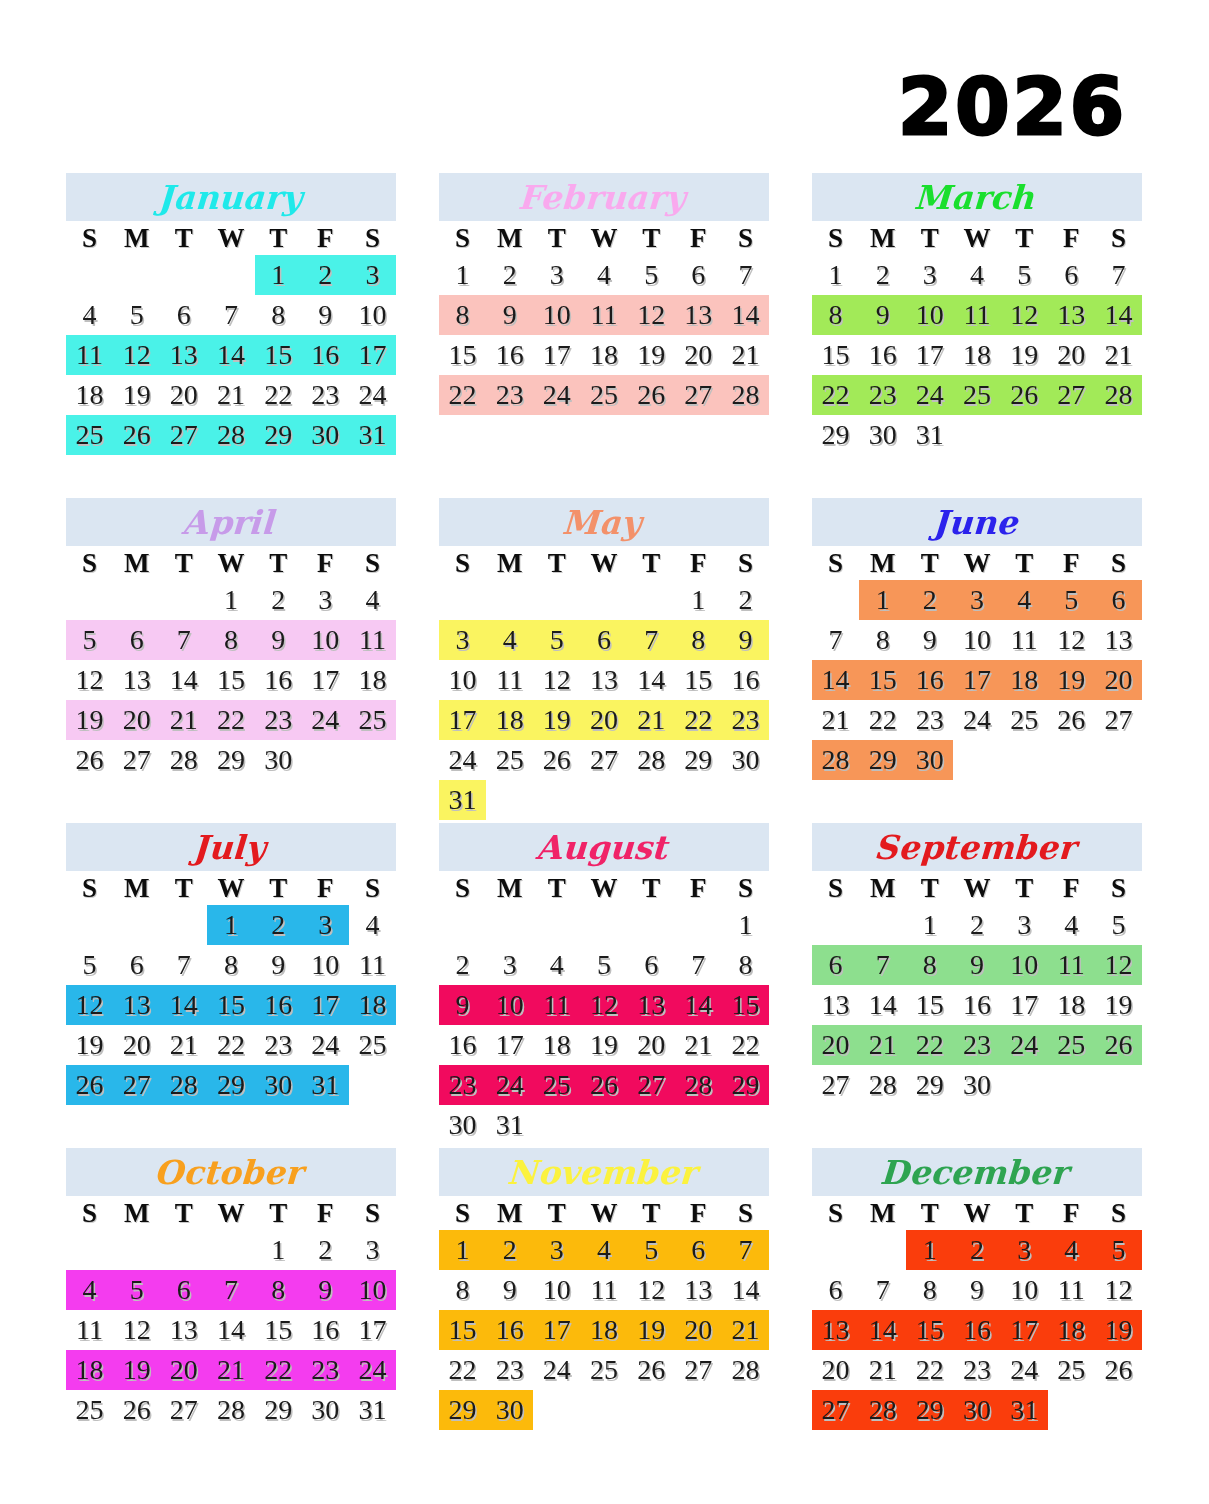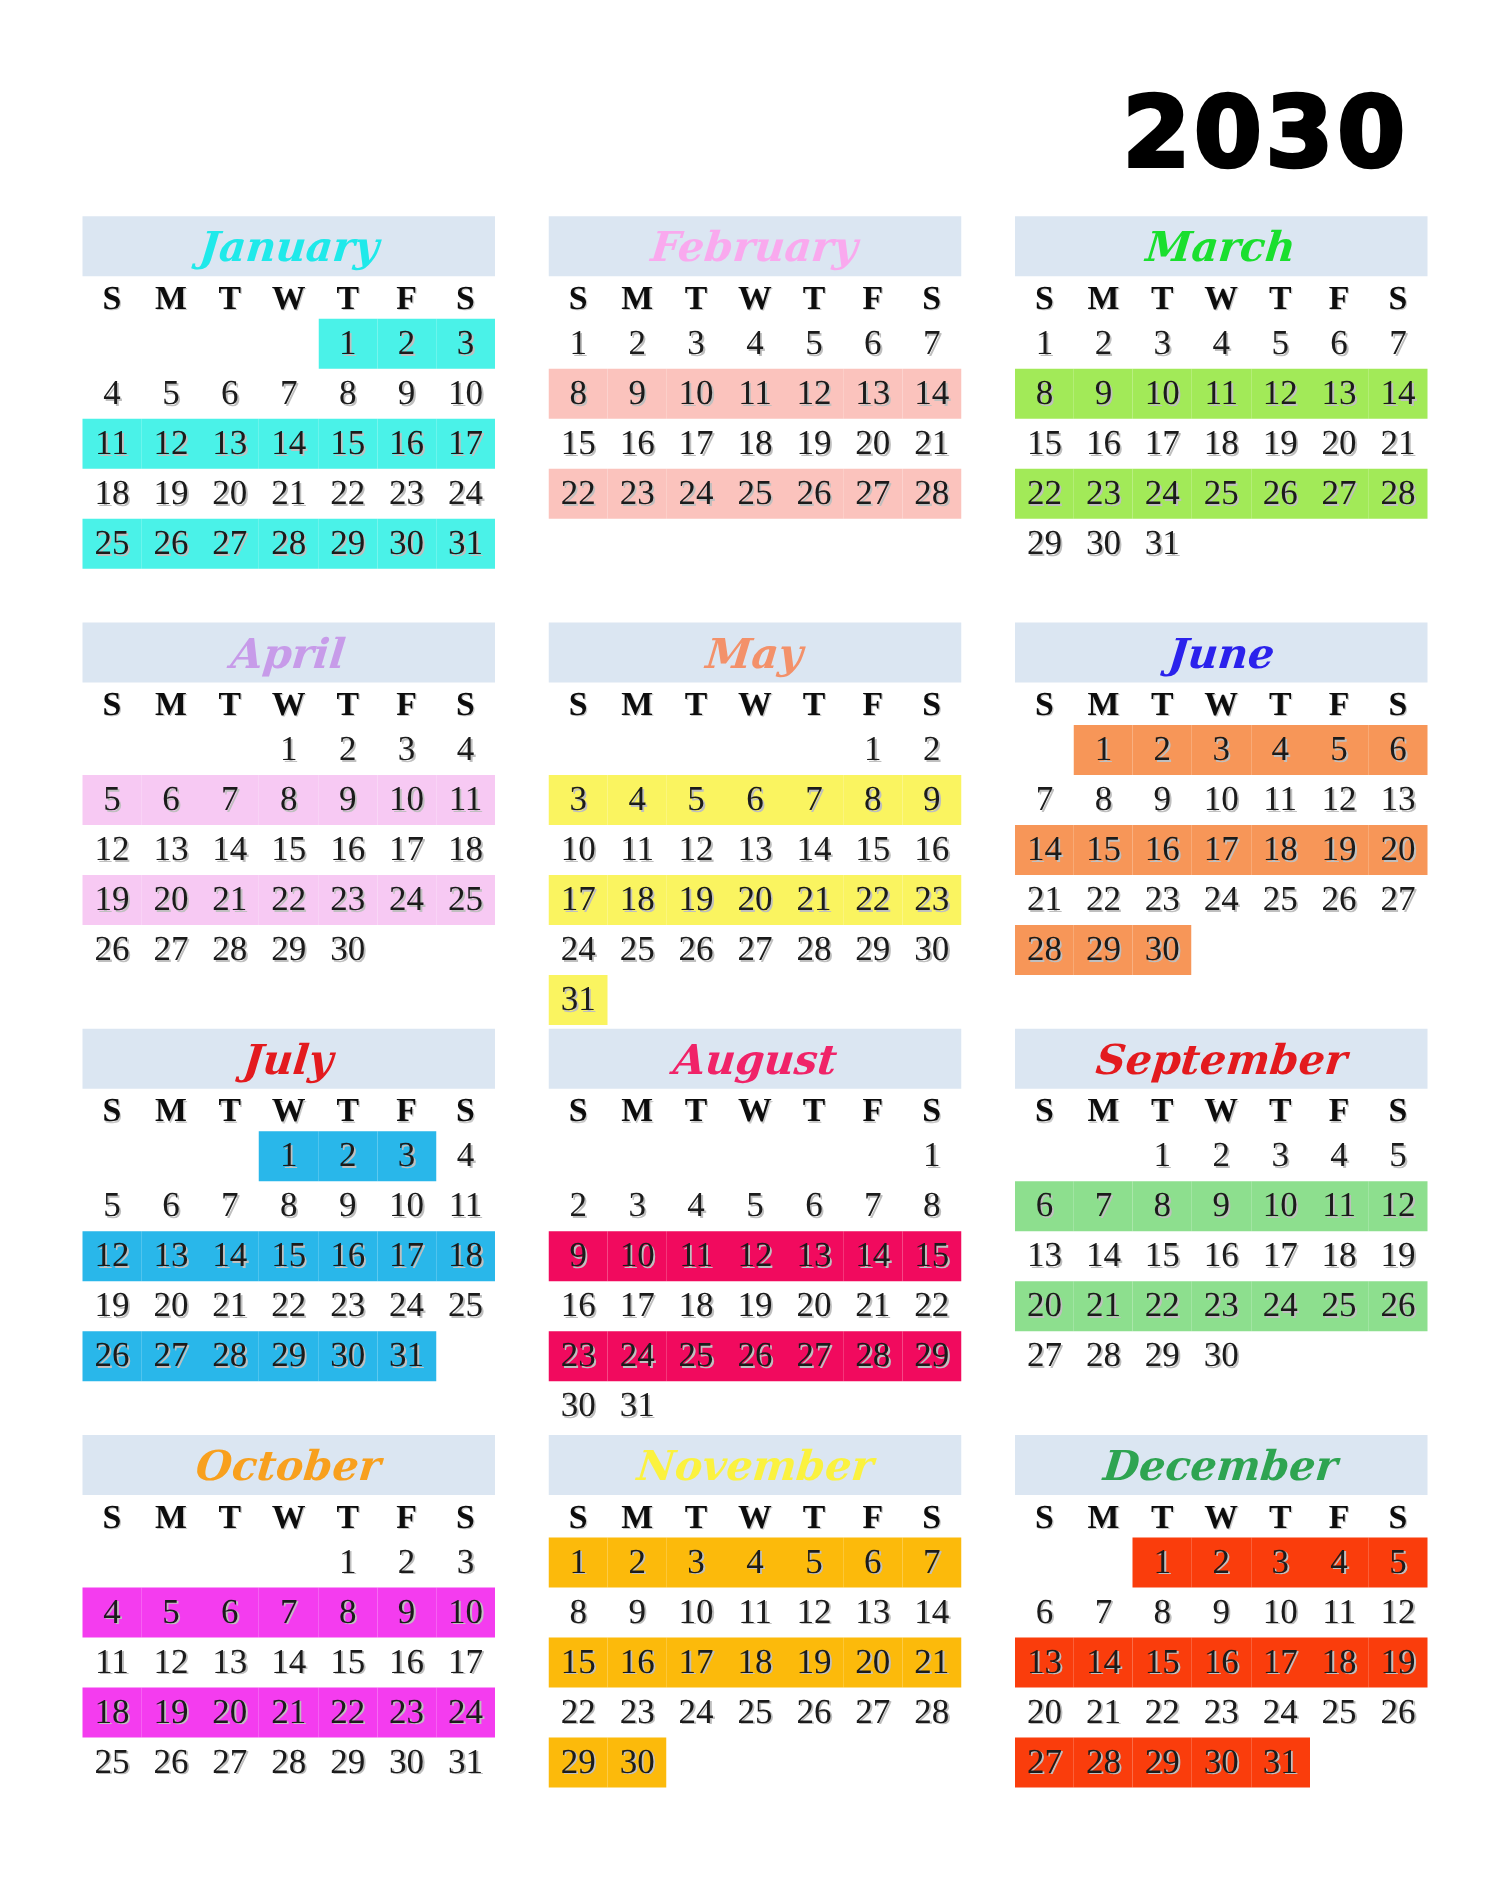--- a/index.html
+++ b/index.html
@@ -36,21 +36,21 @@
   }
   .week-row { display:grid; grid-template-columns:repeat(7,1fr); height:40px; }
   .day-cell {
     display:flex; align-items:center; justify-content:center;
     font-size:28px; color:#1b1b1b; text-shadow:1.5px 1.5px 0 #bfbfbf;
   }
 </style>
 </head>
 <body>
 
-<div class="year">2030</div>
+<div class="year">2026</div>
 
 <div class="months" id="months-grid">
     <div class="month">
       <div class="month-header" style="background: rgb(219, 230, 242);">
         <span class="month-title" style="color: rgb(31, 233, 234);">January</span>
       </div>
       <div class="weekday-row">
         <div class="weekday">S</div>
         <div class="weekday">M</div>
         <div class="weekday">T</div>

